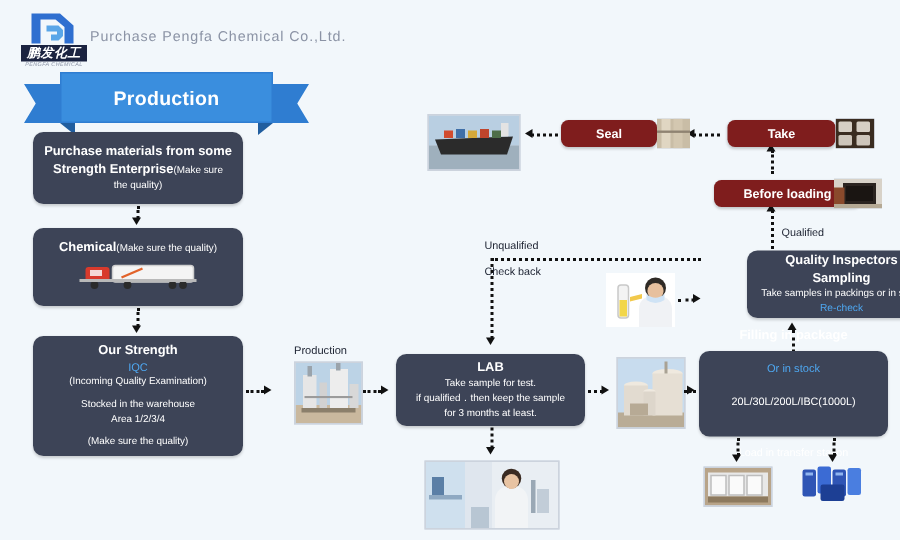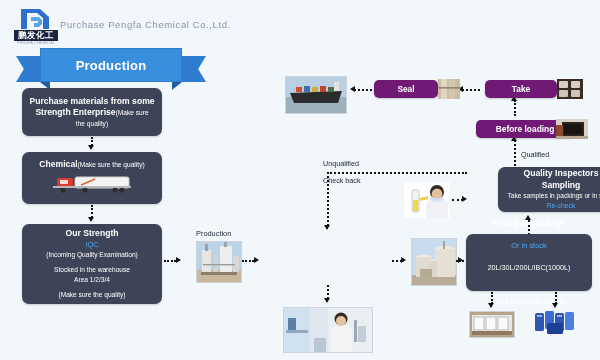--- a/index.html
+++ b/index.html
@@ -5,21 +5,21 @@
   html,body{margin:0;padding:0;}
   body{
     width:600px;height:360px;overflow:hidden;
     background:#f2f7fb;
     font-family:"Liberation Sans",sans-serif;
     position:relative;
   }
   #stage{position:absolute;left:0;top:0;width:600px;height:360px;}
 
   
-  .logo{position:absolute;left:14px;top:6px;width:44px;height:40px;}
+  .logo{position:absolute;left:14px;top:6px;width:44px;height:40px;font-style:italic;}
   .logo-mark{position:absolute;left:4px;top:0;width:34px;height:26px;}
   .logo-cn{position:absolute;left:0;top:24px;width:44px;height:11px;
     background:#1b2340;color:#fff;font-size:8.5px;line-height:11px;
     text-align:center;letter-spacing:.5px;font-weight:bold;}
   .logo-en{position:absolute;left:0;top:35px;width:44px;
     color:#8b93a5;font-size:3.6px;line-height:5px;text-align:center;letter-spacing:.3px;}
   .company{position:absolute;left:60px;top:19px;font-size:9.5px;color:#8b93a5;
     letter-spacing:.6px;}
 
   
@@ -39,21 +39,21 @@
   .box{position:absolute;background:#3d4457;border-radius:7px;color:#fff;
     box-sizing:border-box;box-shadow:0 1px 2px rgba(0,0,0,.18);
     display:flex;flex-direction:column;align-items:center;justify-content:center;
     text-align:center;padding:4px 6px;}
   .box .ttl{font-weight:bold;font-size:8.6px;line-height:11.5px;}
   .box .tiny{font-size:6.6px;line-height:10px;font-weight:normal;}
   .box .accent{color:#4ea7f0;font-size:7.4px;line-height:10px;}
   .gap{height:5px;}
 
   
-  .pill{position:absolute;background:#701a75;border-radius:5px;color:#fff;
+  .pill{position:absolute;background:#7f1d1d;border-radius:5px;color:#fff;
     font-weight:bold;font-size:8.4px;display:flex;align-items:center;
     justify-content:center;box-shadow:0 1px 2px rgba(0,0,0,.2);}
 
   
   .photo{position:absolute;border:1px solid #ccd3dd;background:#cfd8e3;overflow:hidden;}
   .photo svg{display:block;width:100%;height:100%;}
 
   
   .dh{position:absolute;height:0;border-top:2px dotted #111;}
   .dv{position:absolute;width:0;border-left:2px dotted #111;}
@@ -150,20 +150,26 @@
       <rect x="8" y="2" width="3" height="7" fill="#9aa3ab"></rect>
       <rect x="27" y="0" width="3" height="5" fill="#9aa3ab"></rect>
       <rect x="6" y="22" width="32" height="1.4" fill="#9b9b9b"></rect>
       <rect x="4" y="30" width="36" height="3" fill="#8b7f6b"></rect>
     </svg>
   </div>
 
   <div class="dh" style="left:242px;top:260px;width:12px;"></div>
   <div class="tri r" style="left:254px;top:257px;"></div>
 
+  <div class="box" style="left:264px;top:236px;width:126px;height:48px;">
+    <div class="ttl">LAB</div>
+    <div class="tiny">Take sample for test.</div>
+    <div class="tiny">if qualified．then keep the sample</div>
+    <div class="tiny">for 3 months at least.</div>
+  </div>
 
   <div class="dv" style="left:327px;top:285px;height:14px;"></div>
   <div class="tri d" style="left:324px;top:298px;"></div>
   <div class="photo" style="left:283px;top:307px;width:88px;height:44px;">
     <svg viewBox="0 0 88 44">
       <rect width="88" height="44" fill="#dfe6ee"></rect>
       <rect x="0" y="0" width="26" height="44" fill="#cfe0ee"></rect>
       <rect x="2" y="22" width="22" height="3" fill="#8fa9c2"></rect>
       <rect x="4" y="10" width="8" height="12" fill="#5b7fa6"></rect>
       <rect x="44" y="0" width="44" height="44" fill="#e9eef3"></rect>

